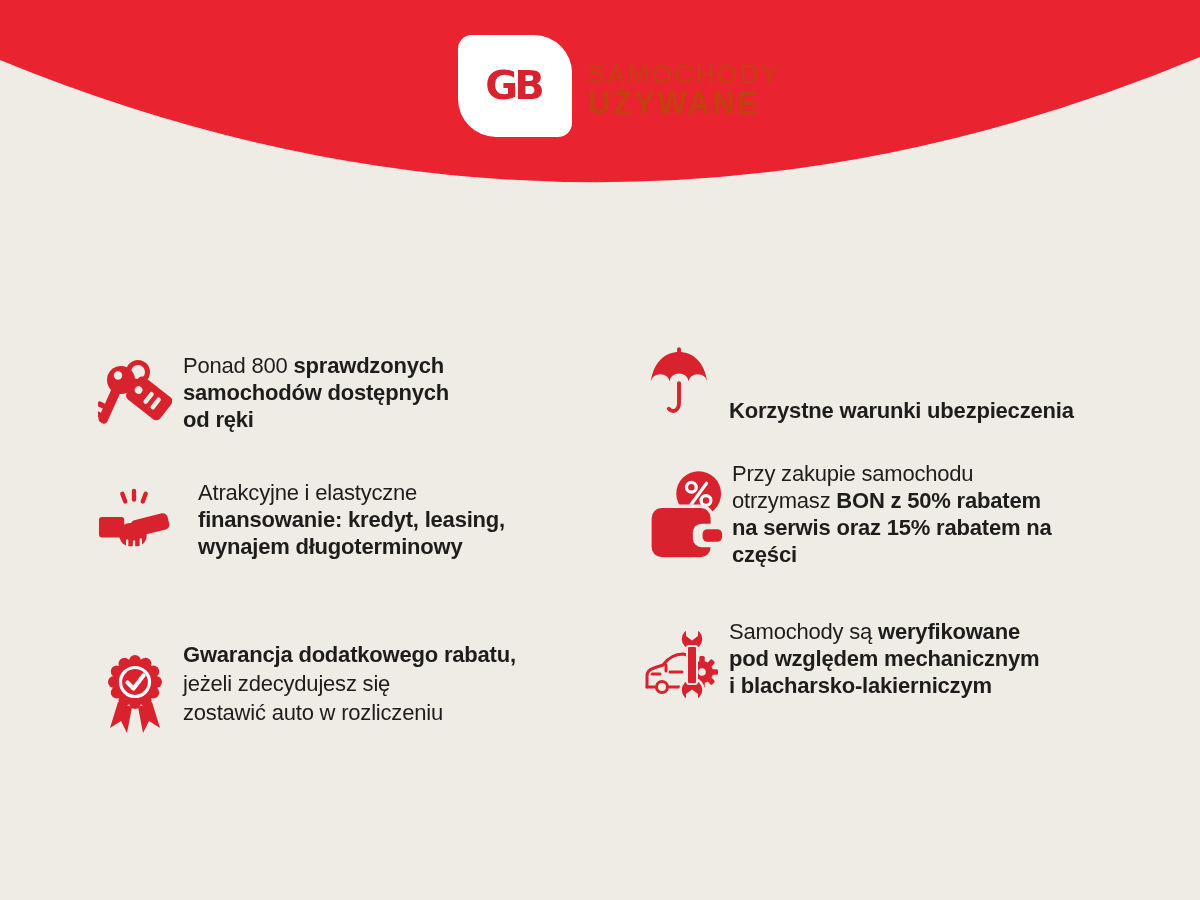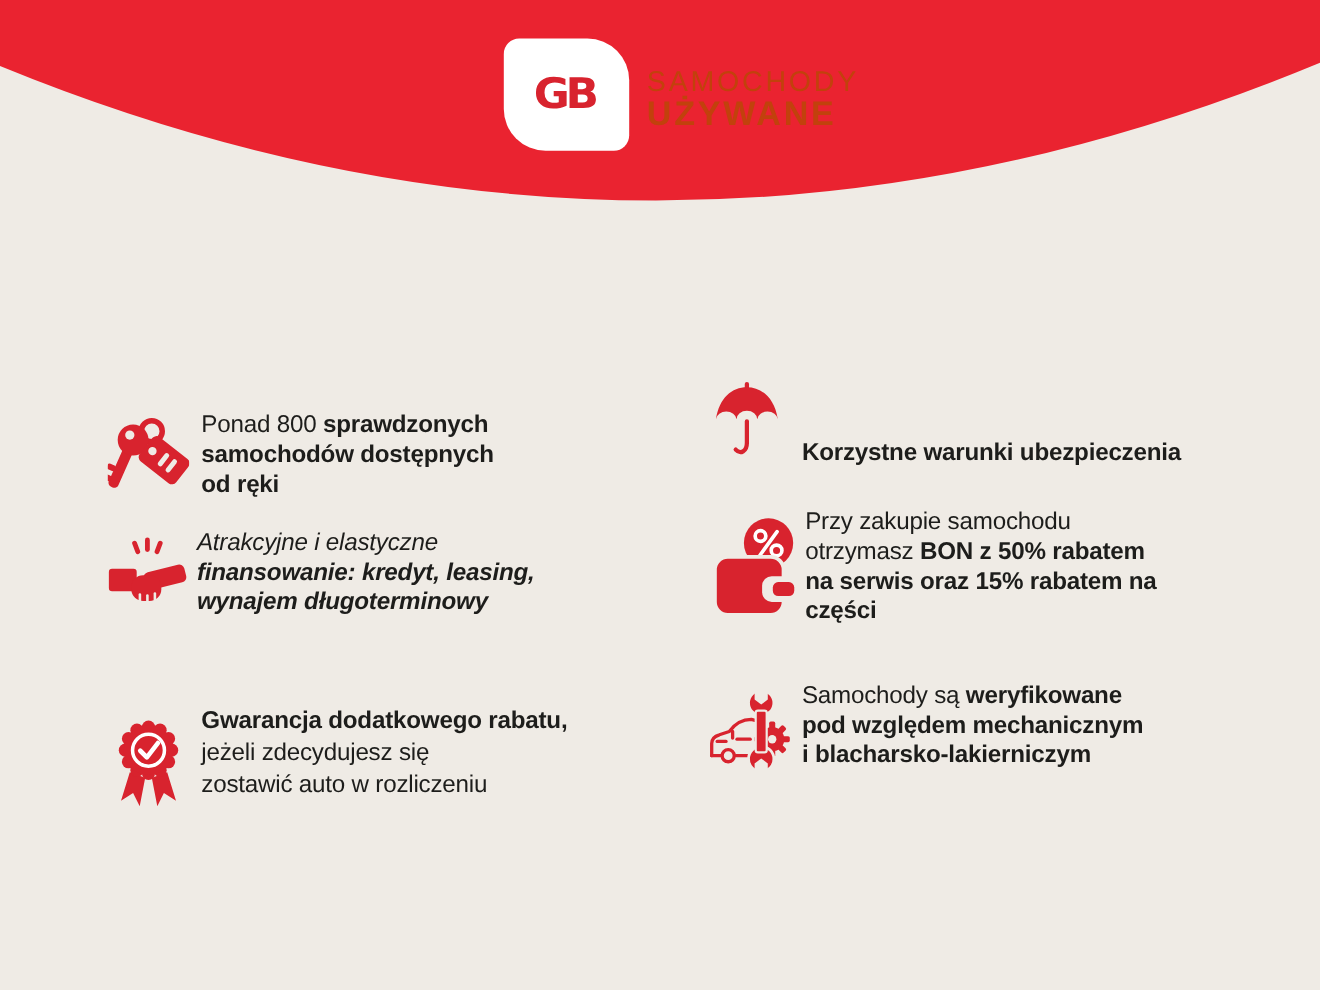--- a/index.html
+++ b/index.html
@@ -37,22 +37,22 @@
     font-size:31px;font-weight:800;letter-spacing:2.5px;line-height:29px;margin-top:1px;
   }
   
   .feature{position:absolute;display:flex;align-items:flex-start;color:var(--text-dark);}
   .feature-icon{flex:0 0 auto;color:var(--icon-red);}
   .feature-icon svg{display:block;width:100%;height:100%;}
   .feature-text{font-size:22px;line-height:27px;letter-spacing:-0.2px;}
   .feature-text .b{font-weight:800;}
   .feature-text .r{font-weight:400;}
 
-  .f1{left:98px;top:372px;}  .f1 .feature-icon{width:74px;height:80px;margin-top:3px;}  .f1 .feature-text{margin-left:11px;}
-  .f2{left:98px;top:479px;}  .f2 .feature-icon{width:72px;height:70px;margin-top:7px;}  .f2 .feature-text{margin-left:9px;font-style:italic;}
+  .f1{left:98px;top:352px;}  .f1 .feature-icon{width:74px;height:80px;margin-top:3px;}  .f1 .feature-text{margin-left:11px;}
+  .f2{left:98px;top:479px;}  .f2 .feature-icon{width:72px;height:70px;margin-top:7px;}  .f2 .feature-text{margin-left:28px;}
   .f3{left:98px;top:640px;}  .f3 .feature-icon{width:74px;height:90px;margin-top:9px;}  .f3 .feature-text{margin-left:11px;line-height:29px;}
   .f4{left:648px;top:346px;align-items:flex-end;} .f4 .feature-icon{width:62px;height:78px;} .f4 .feature-text{margin-left:19px;}
   .f5{left:648px;top:460px;} .f5 .feature-icon{width:76px;height:94px;margin-top:9px;}  .f5 .feature-text{margin-left:8px;}
   .f6{left:642px;top:618px;} .f6 .feature-icon{width:80px;height:82px;margin-top:6px;}  .f6 .feature-text{margin-left:7px;}
 </style>
 </head>
 <body>
 
 <div class="canvas">
 

